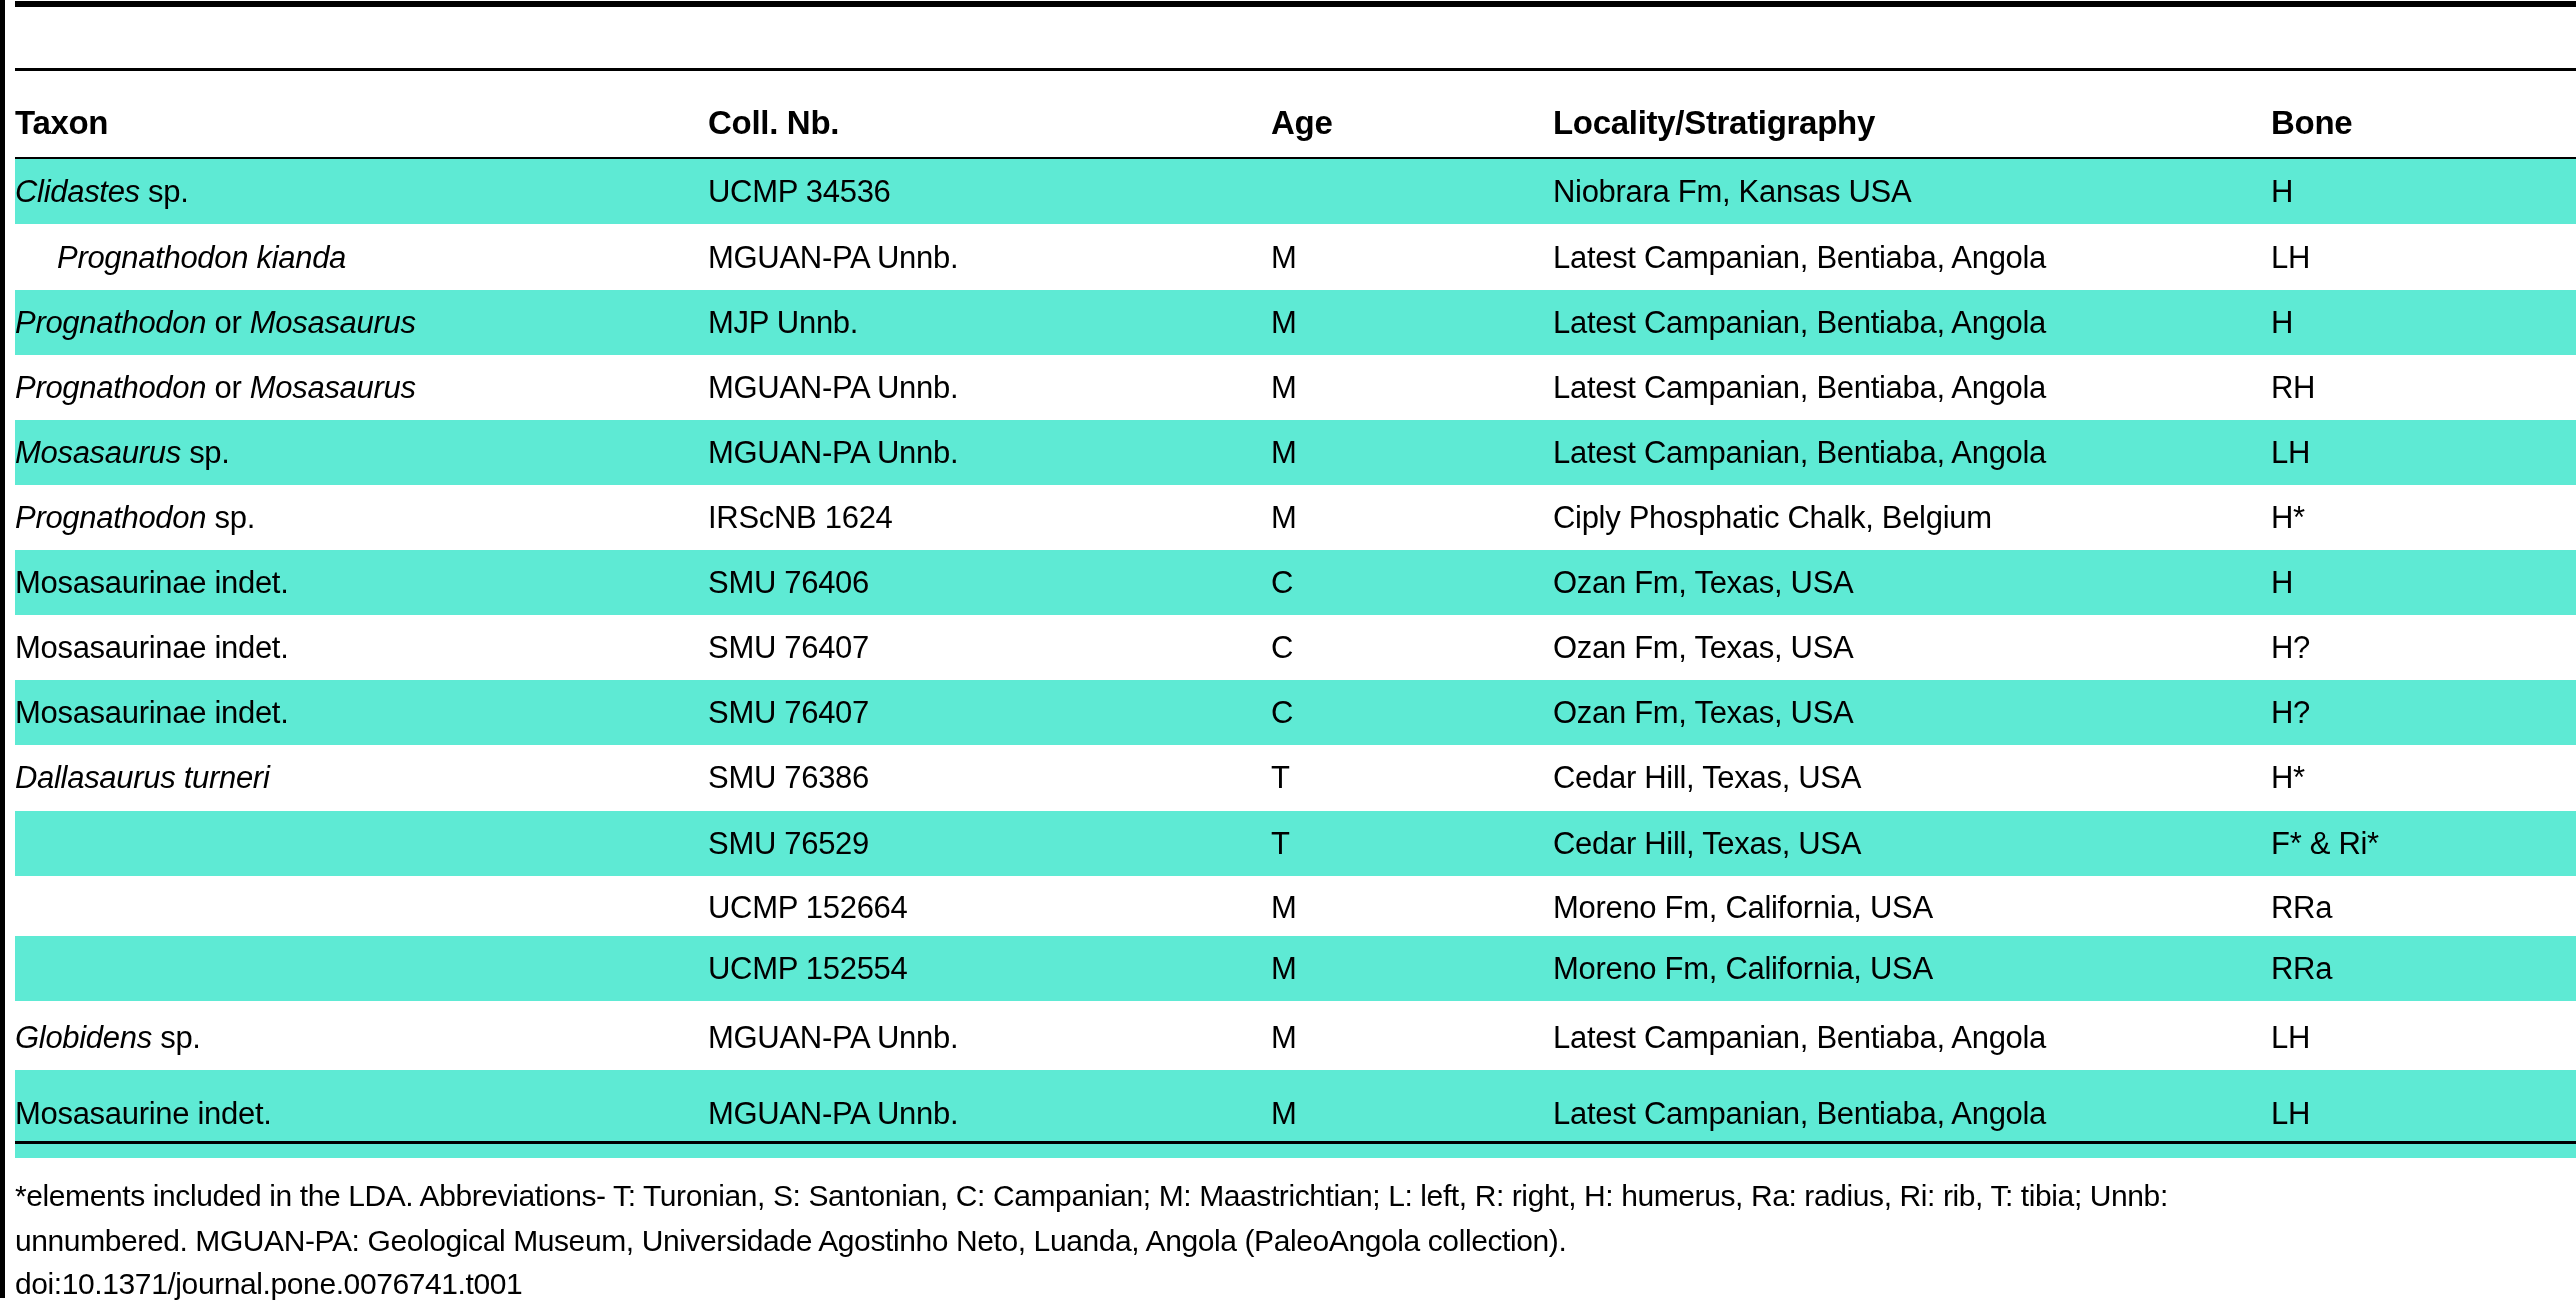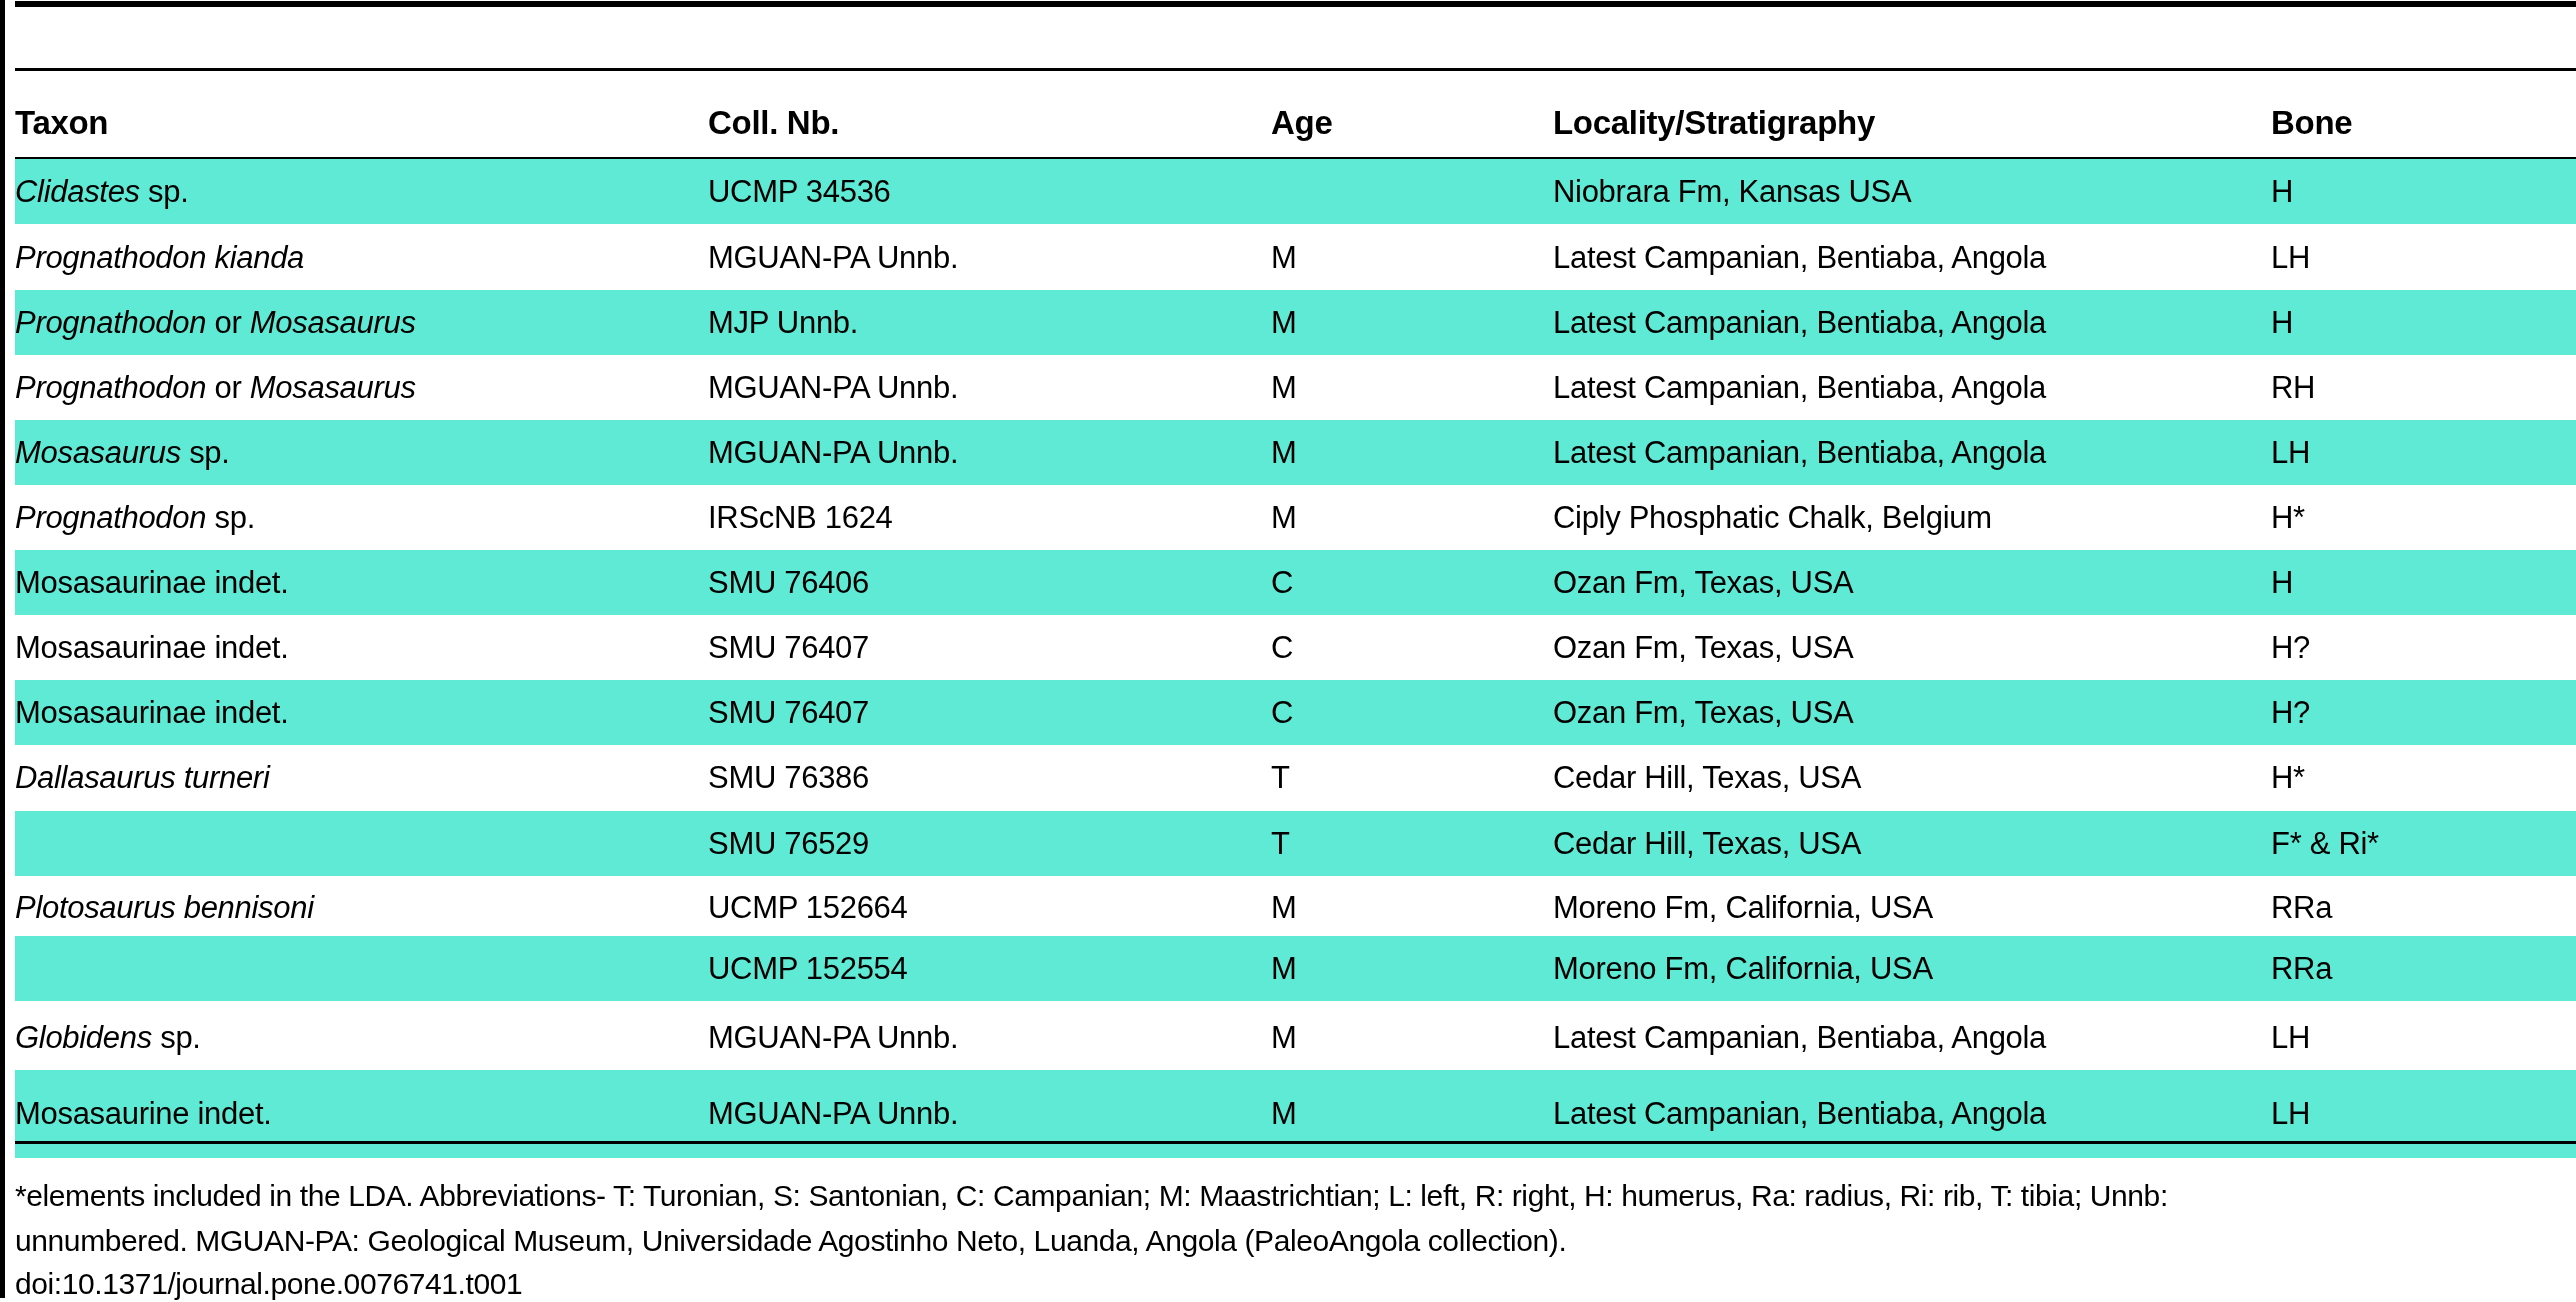--- a/index.html
+++ b/index.html
@@ -53,21 +53,21 @@
         <span class="it" style="white-space: pre;">Clidastes</span>
         <span style="white-space: pre;"> sp.</span>
       </div>
       <div class="cell c1">UCMP 34536</div>
       <div class="cell c2"></div>
       <div class="cell c3">Niobrara Fm, Kansas USA</div>
       <div class="cell c4">H</div>
     </div>
     <div class="row" style="top: 225px;">
       <div class="cell c0">
-        <span class="it" style="white-space: pre;">Prognathodon kianda</span>
+        <span class="it" style="white-space: pre; margin-left: 42px;">Prognathodon kianda</span>
       </div>
       <div class="cell c1">MGUAN-PA Unnb.</div>
       <div class="cell c2">M</div>
       <div class="cell c3">Latest Campanian, Bentiaba, Angola</div>
       <div class="cell c4">LH</div>
     </div>
     <div class="row shaded" style="top: 290px;">
       <div class="cell c0">
         <span class="it" style="white-space: pre;">Prognathodon</span>
         <span style="white-space: pre;"> or </span>
@@ -146,23 +146,20 @@
       <div class="cell c4">H*</div>
     </div>
     <div class="row shaded" style="top: 811px;">
       <div class="cell c0"></div>
       <div class="cell c1">SMU 76529</div>
       <div class="cell c2">T</div>
       <div class="cell c3">Cedar Hill, Texas, USA</div>
       <div class="cell c4">F* &amp; Ri*</div>
     </div>
     <div class="row" style="top: 875px;">
-      <div class="cell c0">
-        <span class="it" style="white-space: pre;">Plotosaurus bennisoni</span>
-      </div>
       <div class="cell c1">UCMP 152664</div>
       <div class="cell c2">M</div>
       <div class="cell c3">Moreno Fm, California, USA</div>
       <div class="cell c4">RRa</div>
     </div>
     <div class="row shaded" style="top: 936px; padding-left: 12px;">
       <div class="cell c0"></div>
       <div class="cell c1">UCMP 152554</div>
       <div class="cell c2">M</div>
       <div class="cell c3">Moreno Fm, California, USA</div>

